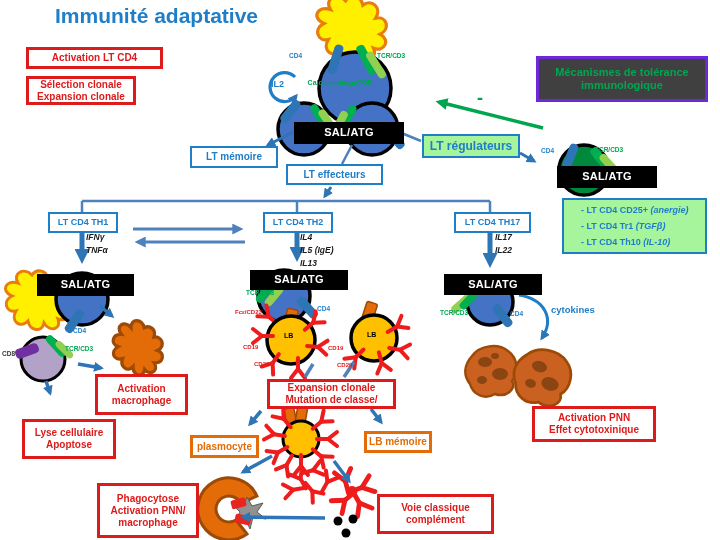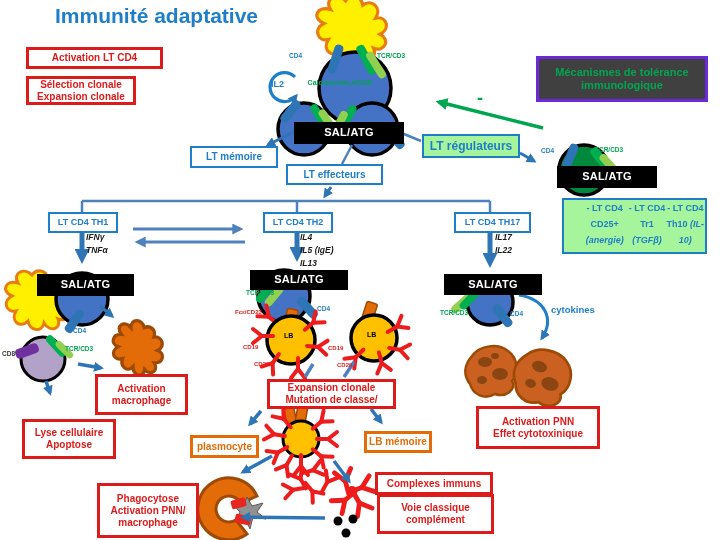--- a/index.html
+++ b/index.html
@@ -8,22 +8,22 @@
   #stage svg{position:absolute;left:0;top:0}
   .box{position:absolute;box-sizing:border-box;display:flex;align-items:center;
        justify-content:center;text-align:center;font-weight:bold;
        white-space:pre-line;line-height:1.2;background:#fff}
   .red{border:3px solid #DE1B1B;color:#DE1B1B;font-size:10px}
   .blue{border:2px solid #1F7EC8;color:#1F7EC8;font-size:10px}
   .greenbox{background:#404040;border:3px solid #6d28d9;color:#00A550;font-size:11px}
   .greenblue{background:#A6F49C;border:2px solid #1F7EC8;color:#1F7EC8;font-size:12px}
   .black{background:#000;color:#fff;font-size:11px;letter-spacing:.3px;border:none}
   .orange{border:3px solid #E36C09;color:#E36C09;font-size:10px}
-  .tol{align-items:flex-start;flex-direction:row;justify-content:center;
-       text-align:center;font-size:9px;line-height:16px;padding-left:17px}
+  .tol{align-items:flex-start;flex-direction:column;justify-content:center;
+       text-align:right;font-size:9px;line-height:16px;padding-left:17px}
   .em{font-style:italic}
   .lbl{position:absolute;font-weight:bold;white-space:pre-line;line-height:1.2}
   .cyt{font-style:italic;color:#1a1a1a;font-size:8.5px;line-height:13px;font-weight:bold}
   #title{position:absolute;left:55px;top:4px;font-size:21px;font-weight:bold;color:#1F7EC8}
 </style>
 </head>
 <body>
 
 <div id="stage">
 
@@ -231,23 +231,22 @@
 
   <div class="box red" style="left:95px;top:374px;width:93px;height:41px">Activation
 macrophage</div>
   <div class="box red" style="left:22px;top:419px;width:94px;height:40px">Lyse cellulaire
 Apoptose</div>
   <div class="box red" style="left:97px;top:483px;width:102px;height:55px">Phagocytose
 Activation PNN/
 macrophage</div>
   <div class="box red" style="left:267px;top:379px;width:129px;height:30px">Expansion clonale
 Mutation de classe/</div>
-  <div class="box red" style="left:476px;top:406px;width:124px;height:43px">Activation PNN
+  <div class="box red" style="left:532px;top:406px;width:124px;height:36px">Activation PNN
 Effet cytotoxinique</div>
-  <div class="box red" style="left:375px;top:472px;width:118px;height:23px">Complexes immuns</div>
   <div class="box red" style="left:377px;top:494px;width:117px;height:40px">Voie classique
 complément</div>
 
   <div class="box orange" style="left:190px;top:435px;width:69px;height:23px">plasmocyte</div>
   <div class="box orange" style="left:364px;top:431px;width:68px;height:22px">LB mémoire</div>
 
   <div class="lbl" style="left:289px;top:52px;font-size:6.5px;color:#1F7EC8">CD4</div>
   <div class="lbl" style="left:377px;top:52px;font-size:6.5px;color:#00A550">TCR/CD3</div>
   <div class="lbl" style="left:302px;top:79px;width:76px;text-align:center;font-size:7px;color:#00A550">Calcineurine,mTOR</div>
   <div class="lbl" style="left:271px;top:79px;font-size:9px;color:#1F7EC8">IL2</div>

